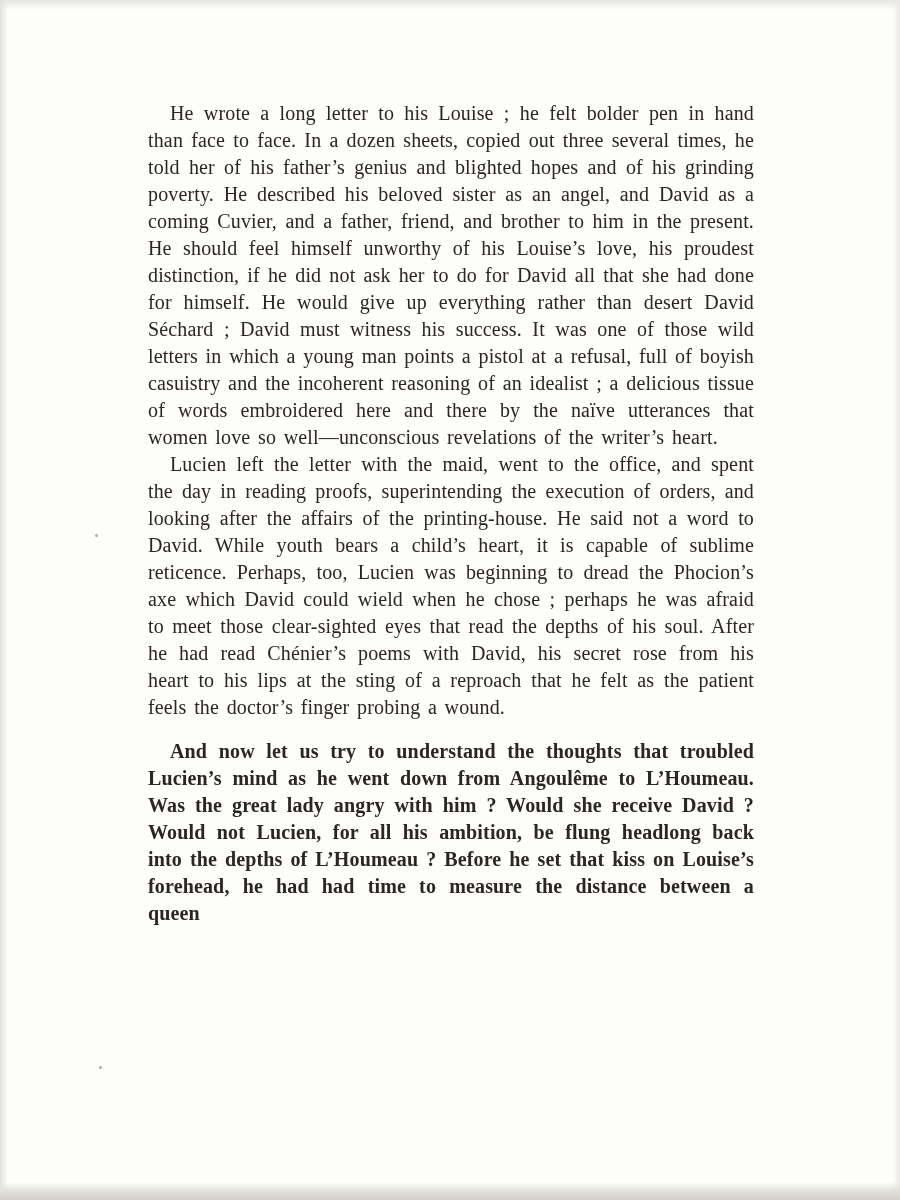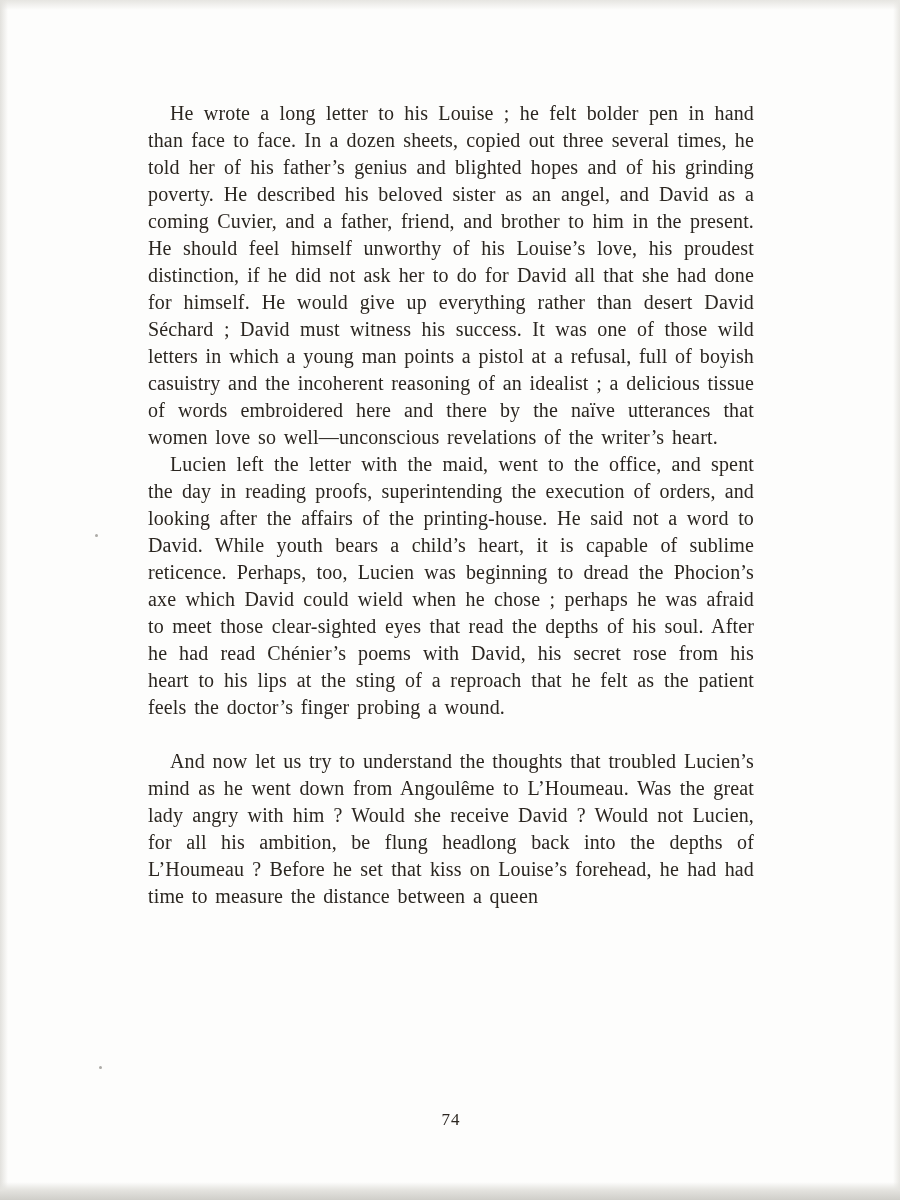--- a/index.html
+++ b/index.html
@@ -51,21 +51,22 @@
     line-height: 27px;
     text-align: justify;
     word-spacing: 2.5px;
     letter-spacing: 0.15px;
   }
   .text-block p {
     margin: 0;
     text-indent: 22px;
   }
   .text-block p.para-gap {
-    margin-top: 27px;
+    margin-top: 17px;
+    font-weight: bold;
   }
   .page-number {
     position: absolute;
     left: 148px;
     width: 606px;
     top: 1110px;
     text-align: center;
     font-size: 17px;
     letter-spacing: 1px;
     color: #2b2620;
@@ -91,18 +92,17 @@
   <div class="edge-left"></div>
   <div class="edge-right"></div>
   <div class="edge-bottom"></div>
 
   <div class="text-block">
     <p>He wrote a long letter to his Louise ; he felt bolder pen in hand than face to face. In a dozen sheets, copied out three several times, he told her of his father’s genius and blighted hopes and of his grinding poverty. He described his beloved sister as an angel, and David as a coming Cuvier, and a father, friend, and brother to him in the present. He should feel himself unworthy of his Louise’s love, his proudest distinction, if he did not ask her to do for David all that she had done for himself. He would give up everything rather than desert David Séchard ; David must witness his success. It was one of those wild letters in which a young man points a pistol at a refusal, full of boyish casuistry and the incoherent reasoning of an idealist ; a delicious tissue of words embroidered here and there by the naïve utterances that women love so well—unconscious revelations of the writer’s heart.</p>
     <p>Lucien left the letter with the maid, went to the office, and spent the day in reading proofs, superintending the execution of orders, and looking after the affairs of the printing-house. He said not a word to David. While youth bears a child’s heart, it is capable of sublime reticence. Perhaps, too, Lucien was beginning to dread the Phocion’s axe which David could wield when he chose ; perhaps he was afraid to meet those clear-sighted eyes that read the depths of his soul. After he had read Chénier’s poems with David, his secret rose from his heart to his lips at the sting of a reproach that he felt as the patient feels the doctor’s finger probing a wound.</p>
     <p class="para-gap">And now let us try to understand the thoughts that troubled Lucien’s mind as he went down from Angoulême to L’Houmeau. Was the great lady angry with him ? Would she receive David ?  Would not Lucien, for all his ambition, be flung headlong back into the depths of L’Houmeau ?  Before he set that kiss on Louise’s forehead, he had had time to measure the distance between a queen</p>
   </div>
 
-  <div class="page-number">74</div>
 
   <div class="speck speck-1"></div>
   <div class="speck speck-2"></div>
 
 </div>
 
 </body></html>

